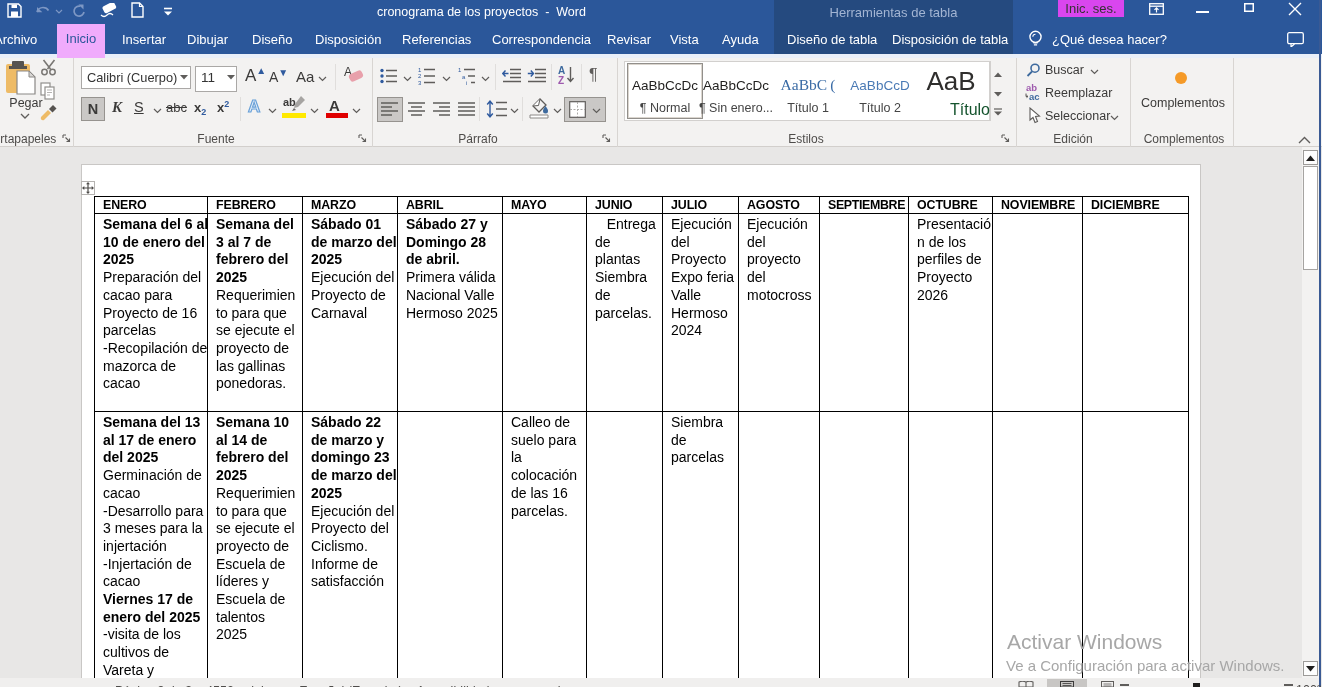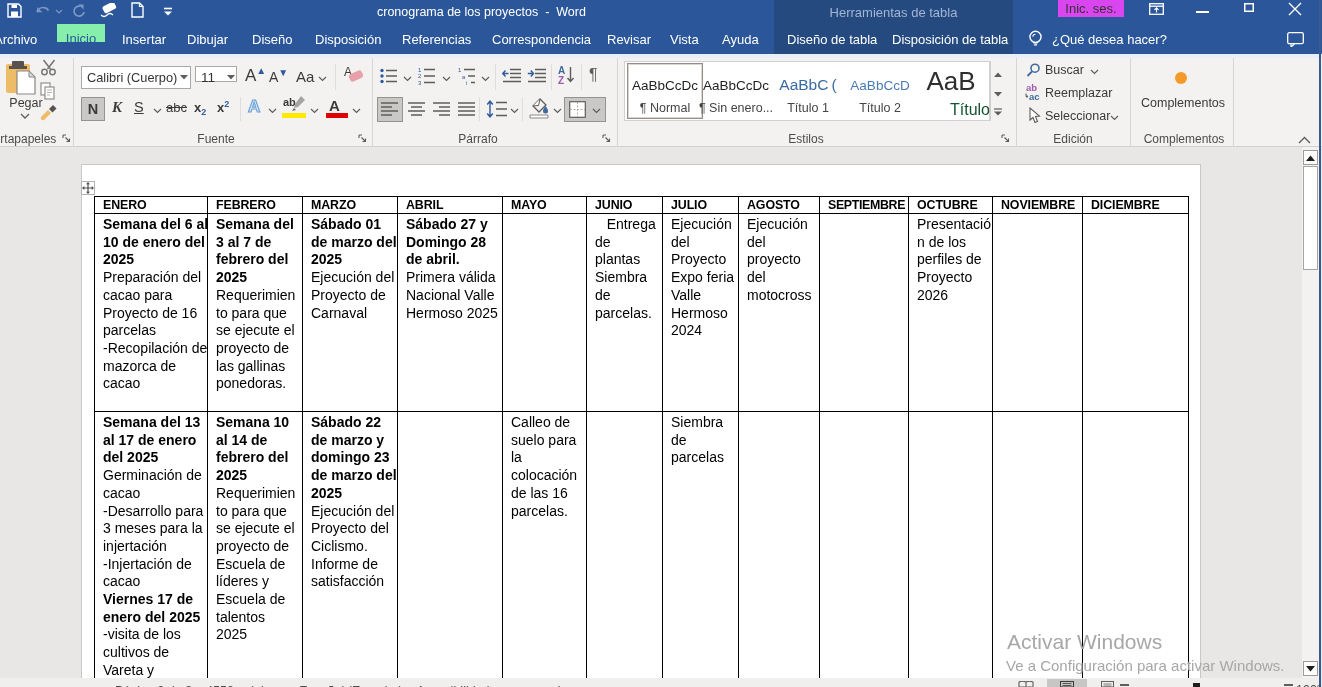--- a/index.html
+++ b/index.html
@@ -10,21 +10,21 @@
 
 #titlebar { left:0; top:0; width:1322px; height:25px; background:#2b579a; }
 #ctxhdr { left:774px; top:0; width:239px; height:25px; background:#254a7f; color:#a3b5d3; font-size:13px; text-align:center; line-height:26px; }
 #wtitle { left:377px; top:0; width:202px; height:25px; color:#fff; font-size:12.5px; text-align:center; line-height:25px; white-space:nowrap; }
 #signin { left:1058px; top:0; width:66px; height:17px; background:#d946ef; color:#333; font-size:13px; text-align:center; line-height:17px; }
 
 
 #tabrow { left:0; top:25px; width:1322px; height:29px; background:#2b579a; }
 #ctxtabs { left:774px; top:25px; width:239px; height:29px; background:#254a7f; }
 .tab { position:absolute; top:0; height:26px; color:#fff; font-size:13px; line-height:29px; white-space:nowrap; }
-#tab-inicio { left:57px; width:48px; height:18px; background:#86efac; color:#2b579a; line-height:30px; text-align:center; z-index:3; }
+#tab-inicio { left:57px; width:48px; height:34px; background:#f0abfc; color:#2b579a; line-height:30px; text-align:center; z-index:3; }
 #lightstrip { left:0; top:54px; width:1322px; height:4px; background:#e9eff9; }
 
 
 #ribbon { left:0; top:58px; width:1322px; height:88px; background:#f3f2f1; }
 #ribbonline { left:0; top:146px; width:1322px; height:1px; background:#d2cfcc; }
 .gsep { position:absolute; top:2px; width:1px; height:140px; background:#d8d5d2; }
 .glabel { position:absolute; top:77px; height:14px; font-size:12px; color:#4e4c4a; text-align:center; }
 .launch { position:absolute; top:79px; width:10px; height:10px; }
 .btxt { color:#3b3a39; font-size:12.5px; }
 .selbtn { background:#cac8c6; border:1px solid #96938f; }
@@ -171,21 +171,21 @@
     </svg>
     <div class="glabel" style="left:-17px;top:132px;width:76px;">Portapapeles</div>
     <svg class="launch" style="left:62px;top:134px;" width="10" height="10" viewBox="0 0 10 10">
         <path d="M1 1 v3 M1 1 h3 M3.5 3.5 l4 4 M7.5 4.5 v3 h-3" stroke="#5f5d5b" stroke-width="1.1" fill="none"></path>
       </svg>
 
     <div class="combo" style="left:81px;top:66px;width:110px;height:23px;line-height:21px;padding-left:5px;font-size:12.8px;">Calibri (Cuerpo)</div>
     <svg class="abs" style="left:180px;top:75px;" width="8" height="5" viewBox="0 0 8 5">
         <path d="M0 0 l4 4.5 4 -4.5 z" fill="#5f5d5b"></path>
       </svg>
-    <div class="combo" style="left:195px;top:66px;width:42px;height:16px;line-height:21px;padding-left:5px;">11</div>
+    <div class="combo" style="left:195px;top:66px;width:42px;height:26px;line-height:21px;padding-left:5px;">11</div>
     <svg class="abs" style="left:227px;top:75px;" width="8" height="5" viewBox="0 0 8 5">
         <path d="M0 0 l4 4.5 4 -4.5 z" fill="#5f5d5b"></path>
       </svg>
     <div class="abs" style="left:245px;top:66px;font-size:17px;color:#3b3a39;">A<span style="font-size:10px;color:#2f5a9e;position:relative;top:-7px;">▲</span></div>
     <div class="abs" style="left:269px;top:69px;font-size:14px;color:#3b3a39;">A<span style="font-size:10px;color:#2f5a9e;position:relative;top:-6px;">▼</span></div>
     <div class="abs" style="left:296px;top:68px;font-size:15px;color:#3b3a39;">Aa</div>
     <svg class="abs" style="left:318px;top:76px;" width="9" height="6" viewBox="0 0 9 6">
         <path d="M1 1 l3.5 3.5 3.5 -3.5" stroke="#5f5d5b" stroke-width="1.2" fill="none"></path>
       </svg>
     <div class="gsep" style="left:335px;top:64px;height:26px;background:#e0dedc;"></div>
@@ -316,21 +316,21 @@
     <svg class="launch" style="left:602px;top:134px;" width="10" height="10" viewBox="0 0 10 10">
         <path d="M1 1 v3 M1 1 h3 M3.5 3.5 l4 4 M7.5 4.5 v3 h-3" stroke="#5f5d5b" stroke-width="1.1" fill="none"></path>
       </svg>
 
     <div class="abs" style="left:624px;top:61px;width:366px;height:60px;background:#fff;border:1px solid #d2d0ce;"></div>
     <div class="abs" style="left:627px;top:63px;width:76px;height:56px;background:#fff;border:1px solid #928f8b;box-shadow:inset 0 0 0 1px #dbd6cf;"></div>
     <div class="abs" style="left:631px;top:78px;width:68px;font-size:13.5px;color:#1f1e1d;text-align:center;">AaBbCcDc</div>
     <div class="abs" style="left:631px;top:101px;width:68px;font-size:12.5px;color:#444;text-align:center;">¶ Normal</div>
     <div class="abs" style="left:702px;top:78px;width:68px;font-size:13.5px;color:#1f1e1d;text-align:center;">AaBbCcDc</div>
     <div class="abs" style="left:698px;top:101px;width:76px;font-size:12.5px;color:#444;text-align:center;white-space:nowrap;">¶ Sin enero...</div>
-    <div class="abs" style="left:772px;top:76px;width:72px;font-size:15.5px;color:#3a6ba5;text-align:center;">AaBbC (</div>
+    <div class="abs" style="left:772px;top:76px;width:72px;font-size:15.5px;color:#3a6ba5;text-align:center;font-family:Liberation Serif, serif;">AaBbC (</div>
     <div class="abs" style="left:772px;top:101px;width:72px;font-size:12.5px;color:#444;text-align:center;">Título 1</div>
     <div class="abs" style="left:844px;top:78px;width:72px;font-size:13.5px;color:#4a7ab5;text-align:center;">AaBbCcD</div>
     <div class="abs" style="left:844px;top:101px;width:72px;font-size:12.5px;color:#444;text-align:center;">Título 2</div>
     <div class="abs" style="left:912px;top:66px;width:78px;font-size:26px;color:#2f2e2d;text-align:center;">AaB</div>
     <div class="abs" style="left:912px;top:101px;width:78px;font-size:16px;color:#14532d;text-align:right;">Título</div>
     <div class="abs" style="left:990px;top:61px;width:16px;height:60px;border-left:1px solid #d2d0ce;"></div>
     <svg class="abs" style="left:994px;top:72px;" width="8" height="5" viewBox="0 0 8 5">
         <path d="M0 5 l4 -4.5 4 4.5 z" fill="#5f5d5b"></path>
       </svg>
     <svg class="abs" style="left:994px;top:92px;" width="8" height="5" viewBox="0 0 8 5">

